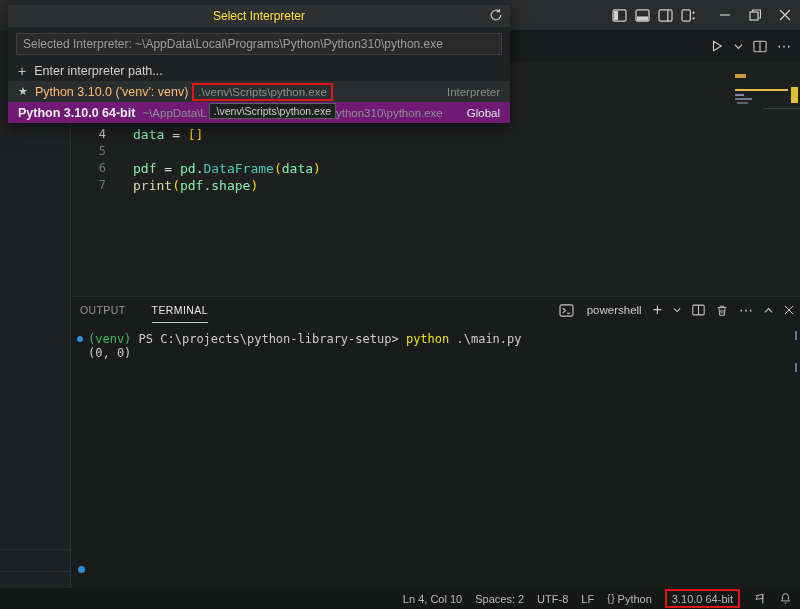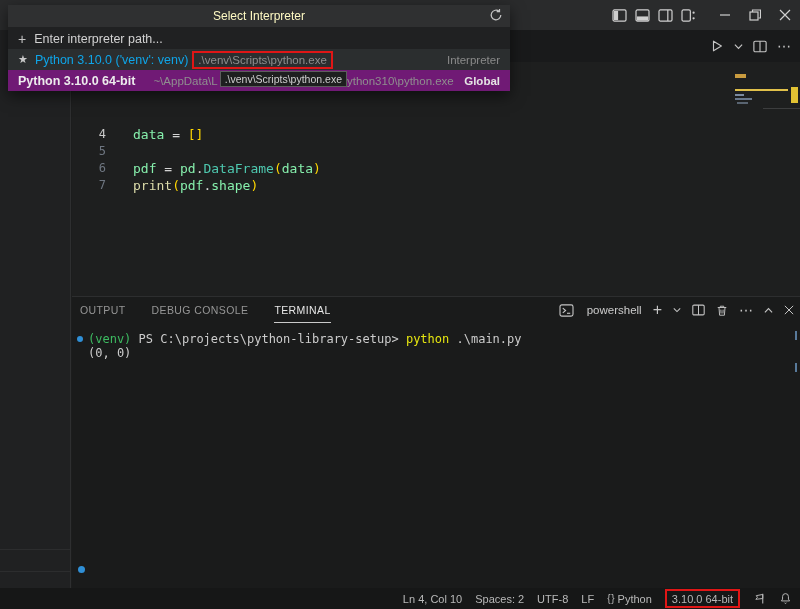--- a/index.html
+++ b/index.html
@@ -67,39 +67,39 @@
   
   #statusbar { left:0; top:588px; width:800px; height:21px; background:#161717; display:flex;
                align-items:center; justify-content:flex-end; padding-right:8px; gap:13px;
                font-size:11px; color:#b9b9b9; }
   .sb-item { display:flex; align-items:center; gap:4px; }
   .sb-annot { border:2px solid #e01616; padding:0 5px; height:19px; display:flex; align-items:center; }
 
   
   #quickpick { left:8px; top:5px; width:502px; z-index:50; background:#202122;
                box-shadow:0 5px 14px rgba(0,0,0,.55); font-size:12.5px; }
-  #qp-title { height:22px; background:#2f3031; color:#fef9c3; font-size:12px;
+  #qp-title { height:22px; background:#2f3031; color:#fde047; font-size:12px;
               display:flex; align-items:center; justify-content:center; position:relative; }
   #qp-refresh { position:absolute; right:7px; top:3px; color:#c5c5c5; }
   #qp-inputwrap { margin:6px 8px; }
   #qp-input { width:100%; height:22px; background:#2a2a2b; border:1px solid #3f4046; color:#9c9c9c;
               font-size:12px; padding:0 6px; font-family:"Liberation Sans", sans-serif; }
   .qp-row { height:20px; display:flex; align-items:center; padding:0 10px; color:#d2d2d2; }
   #qp-enterpath { margin-top:2px; }
   #qp-enterpath .plus { font-size:14px; margin-right:8px; color:#c5c5c5; }
   .qp-item { height:21px; display:flex; align-items:center; padding:0 10px; }
   .qp-item.focused { background:#2b2e2f; }
   .qp-item.dark { background:#701a75; }
   .qp-star { color:#c8c8c8; font-size:11px; margin-right:7px; }
-  .qp-label { color:#0ea5e9; white-space:pre; }
+  .qp-label { color:#fdba74; white-space:pre; }
   .qp-label.bright { color:#ececec; font-weight:bold; }
-  .qp-desc { color:#8f8f8f; font-size:11.5px; margin-left:18px; white-space:pre; }
+  .qp-desc { color:#8f8f8f; font-size:11.5px; margin-left:7px; white-space:pre; }
   .qp-desc.annot { border:2px solid #e01616; padding:1px 4px; margin-left:4px; }
   .qp-tag { margin-left:auto; font-size:11.5px; color:#8a8a8a; }
-  .qp-tag.bright { color:#e4e4e4;font-weight:bold; }
+  .qp-tag.bright { color:#e4e4e4; }
   #qp-tooltip { display:inline-block; position:relative; top:-2px; margin-left:2px;
                 background:#1e1f1f; border:1px solid #5d5d5d; color:#cfcfcf;
                 font-size:10.5px; padding:1px 4px; white-space:pre; z-index:60; }
   svg { display:block; }
 </style>
 </head>
 <body>
 
 <div id="app">
 
@@ -206,23 +206,20 @@
     </div>
     <div id="ruler-marker"></div>
     <div id="ruler-sep"></div>
   </div>
 
   <div id="panel" class="abs">
     <div id="panel-tabs">
         <div class="ptab">
           <span>OUTPUT</span>
         </div>
-        <div class="ptab">
-          <span>DEBUG CONSOLE</span>
-        </div>
         <div class="ptab active">
           <span>TERMINAL</span>
         </div>
       </div>
     <div id="panel-toolbar">
       <span>
         <svg width="15" height="13" viewBox="0 0 16 14">
             <rect x="1" y="1" width="14" height="12" rx="2" fill="none" stroke="#c5c5c5" stroke-width="1.2"></rect>
             <path d="M4 4.5l3 2.5-3 2.5" fill="none" stroke="#c5c5c5" stroke-width="1.2"></path>
             <line x1="8.5" y1="10" x2="12" y2="10" stroke="#c5c5c5" stroke-width="1.2"></line>
@@ -306,20 +303,23 @@
   <div id="quickpick" class="abs">
     <div id="qp-title">
       <span>Select Interpreter</span>
       <span id="qp-refresh">
         <svg width="14" height="14" viewBox="0 0 16 16">
             <path d="M13.5 8a5.5 5.5 0 1 1-1.8-4.1" fill="none" stroke="#c5c5c5" stroke-width="1.4"></path>
             <path d="M12 1v3.2H8.8" fill="none" stroke="#c5c5c5" stroke-width="1.4"></path>
           </svg>
       </span>
     </div>
+    <div id="qp-inputwrap">
+      <input id="qp-input" readonly="" value="Selected Interpreter: ~\AppData\Local\Programs\Python\Python310\python.exe" style="">
+    </div>
     <div class="qp-row" id="qp-enterpath">
       <span class="plus">+</span>
       <span>Enter interpreter path...</span>
     </div>
     <div id="qp-items">
         <div class="qp-item focused">
           <span class="qp-star">★</span>
           <span class="qp-label">Python 3.10.0 ('venv': venv)</span>
           <span class="qp-desc annot">.\venv\Scripts\python.exe</span>
           <span class="qp-tag">Interpreter</span>

